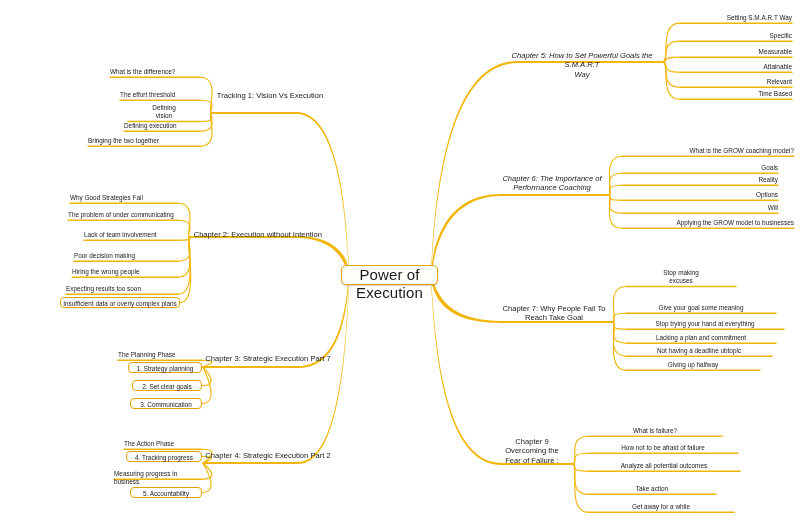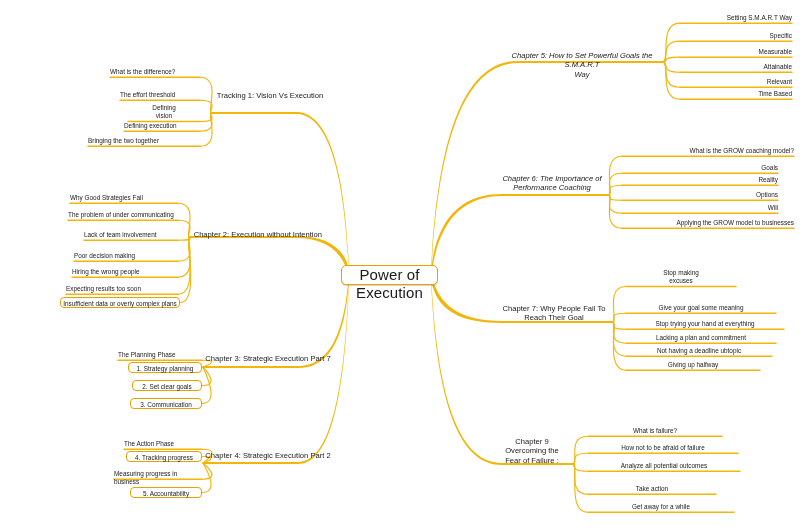--- a/index.html
+++ b/index.html
@@ -253,21 +253,21 @@
       <div class="node leaf r" style="left: 680px; top: 90px; width: 112px;">Time Based</div>
       <div class="node chapter" style="left: 496px; top: 174px; width: 112px; font-style: italic;">Chapter 6: The Importance of
 Performance Coaching</div>
       <div class="node leaf r" style="left: 622px; top: 147px; width: 172px;">What is the GROW coaching model?</div>
       <div class="node leaf r" style="left: 622px; top: 164px; width: 156px;">Goals</div>
       <div class="node leaf r" style="left: 622px; top: 176px; width: 156px;">Reality</div>
       <div class="node leaf r" style="left: 622px; top: 191px; width: 156px;">Options</div>
       <div class="node leaf r" style="left: 622px; top: 204px; width: 156px;">Will</div>
       <div class="node leaf r" style="left: 622px; top: 219px; width: 172px;">Applying the GROW model to businesses</div>
       <div class="node chapter" style="left: 496px; top: 304px; width: 116px;">Chapter 7: Why People Fail To
-Reach Their Goal</div>
+Reach Take Goal</div>
       <div class="node leaf c" style="left: 626px; top: 269px; width: 110px;">Stop making
 excuses</div>
       <div class="node leaf c" style="left: 626px; top: 304px; width: 150px;">Give your goal some meaning</div>
       <div class="node leaf c" style="left: 626px; top: 320px; width: 158px;">Stop trying your hand at everything</div>
       <div class="node leaf c" style="left: 626px; top: 334px; width: 150px;">Lacking a plan and commitment</div>
       <div class="node leaf c" style="left: 626px; top: 347px; width: 146px;">Not having a deadline ubtopic</div>
       <div class="node leaf c" style="left: 626px; top: 361px; width: 134px;">Giving up halfway</div>
       <div class="node chapter" style="left: 492px; top: 437px; width: 80px;">Chapter 9
 Overcoming the
 Fear of Failure :</div>

